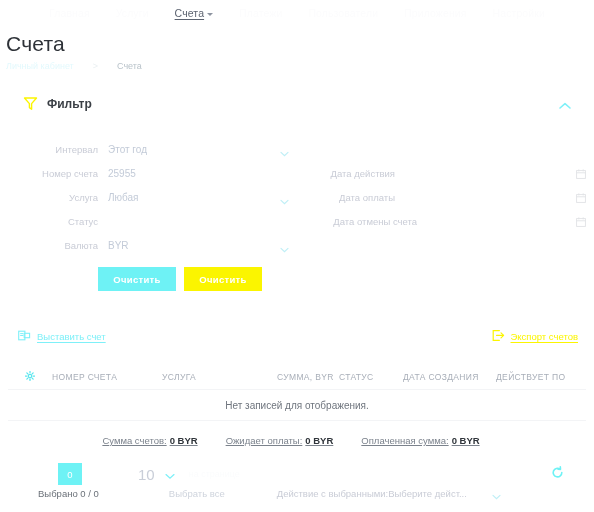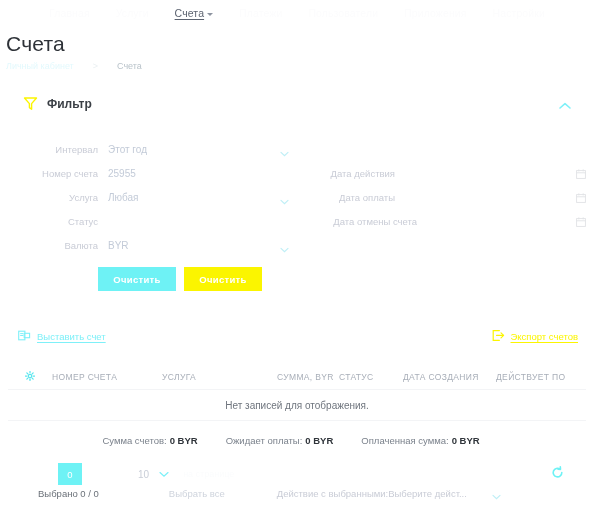--- a/index.html
+++ b/index.html
@@ -224,20 +224,21 @@
     margin: 0 8px;
   }
 
   .totals {
     display: flex;
     justify-content: center;
     gap: 28px;
     font-size: 9.5px;
     color: #7b828c;
     padding: 14px 12px 0 0;
+    text-decoration: underline;
   }
   .totals b { color: #2f343a; font-weight: bold; margin-left: 3px; }
 
   
   .pager {
     display: flex;
     align-items: center;
     margin-top: 16px;
     padding: 0 14px 0 58px;
     height: 24px;
@@ -252,21 +253,21 @@
     display: flex;
     align-items: center;
     justify-content: center;
     cursor: pointer;
   }
   .pagesize {
     display: flex;
     align-items: center;
     gap: 10px;
     margin-left: 56px;
-    font-size: 10px;
+    font-size: 15px;
     color: #c9ced8;
   }
   .pager-hint {
     margin-left: 14px;
     font-size: 9px;
     color: #fbfcfd;
     white-space: nowrap;
   }
   .refresh-icon {
     position: absolute;

